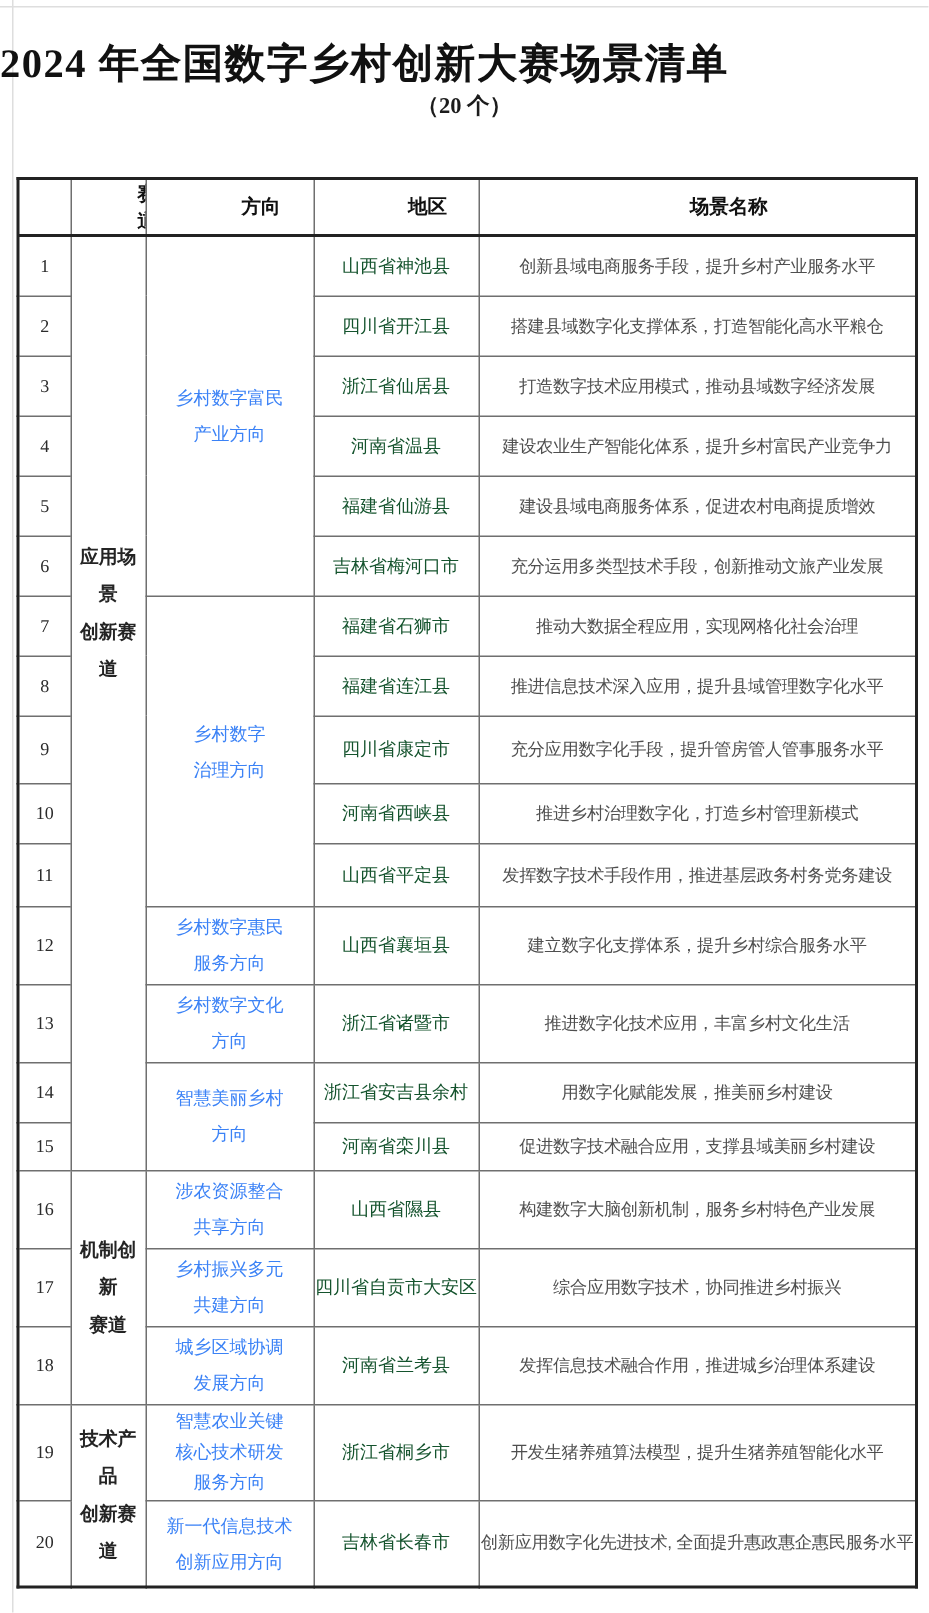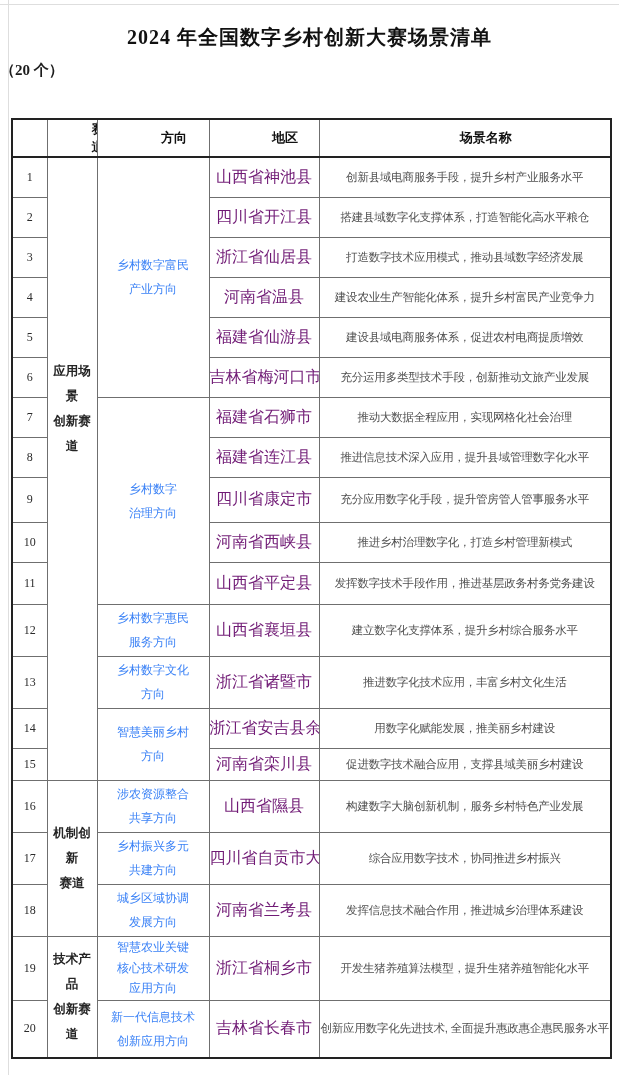--- a/index.html
+++ b/index.html
@@ -13,28 +13,27 @@
   .edge-top {
     position: absolute; top: 4px; left: 0; width: 619px; height: 1px;
     background: #dedede;
   }
   .edge-left {
     position: absolute; top: 0; left: 8px; width: 1px; height: 1075px;
     background: #dedede;
   }
   .title {
     position: absolute; top: 24px; left: 0; width: 619px;
-    text-align: center;
     font-family: "Liberation Serif", serif;
-    font-weight: bold; font-size: 20px; color: #111111;
+    font-weight: bold; font-size: 27px; color: #111111;
     letter-spacing: 1px;
   }
   .subtitle {
     position: absolute; top: 61px; left: 0; width: 619px;
-    text-align: left;
+    text-align: center;
     font-family: "Liberation Serif", serif;
     font-weight: bold; font-size: 15px; color: #1c1c1c;
   }
   table.scene-table {
     position: absolute; top: 118px; left: 11px;
     width: 599px;
     border-collapse: collapse;
     table-layout: fixed;
     border: 2px solid #222222;
   }
@@ -69,21 +68,21 @@
   td.track {
     font-size: 12.5px; font-weight: bold; color: #242424;
     white-space: pre-line; line-height: 2.0;
   }
   td.dir {
     font-size: 12px; color: #3b82f6;
     white-space: pre-line; line-height: 2.0;
   }
   td.dir.tight { line-height: 1.7; }
   td.region {
-    font-size: 16px; color: #701a75;
+    font-size: 12px; color: #14532d;
     padding: 0; white-space: nowrap;
   }
   td.scene {
     font-size: 11.5px; color: #4f4f4f;
     padding: 0 1px; white-space: nowrap; letter-spacing: -0.2px;
   }
   .nudge { position: relative; top: -60px; display: inline-block; }
 </style>
 </head>
 <body>
@@ -221,21 +220,21 @@
 发展方向</td>
       <td class="region">河南省兰考县</td>
       <td class="scene">发挥信息技术融合作用，推进城乡治理体系建设</td>
     </tr>
     <tr>
       <td class="no">19</td>
       <td class="track" rowspan="2">技术产品
 创新赛道</td>
       <td class="dir tight">智慧农业关键
 核心技术研发
-应用方向</td>
+服务方向</td>
       <td class="region">浙江省桐乡市</td>
       <td class="scene">开发生猪养殖算法模型，提升生猪养殖智能化水平</td>
     </tr>
     <tr>
       <td class="no">20</td>
       <td class="dir">新一代信息技术
 创新应用方向</td>
       <td class="region">吉林省长春市</td>
       <td class="scene">创新应用数字化先进技术, 全面提升惠政惠企惠民服务水平</td>
     </tr>

